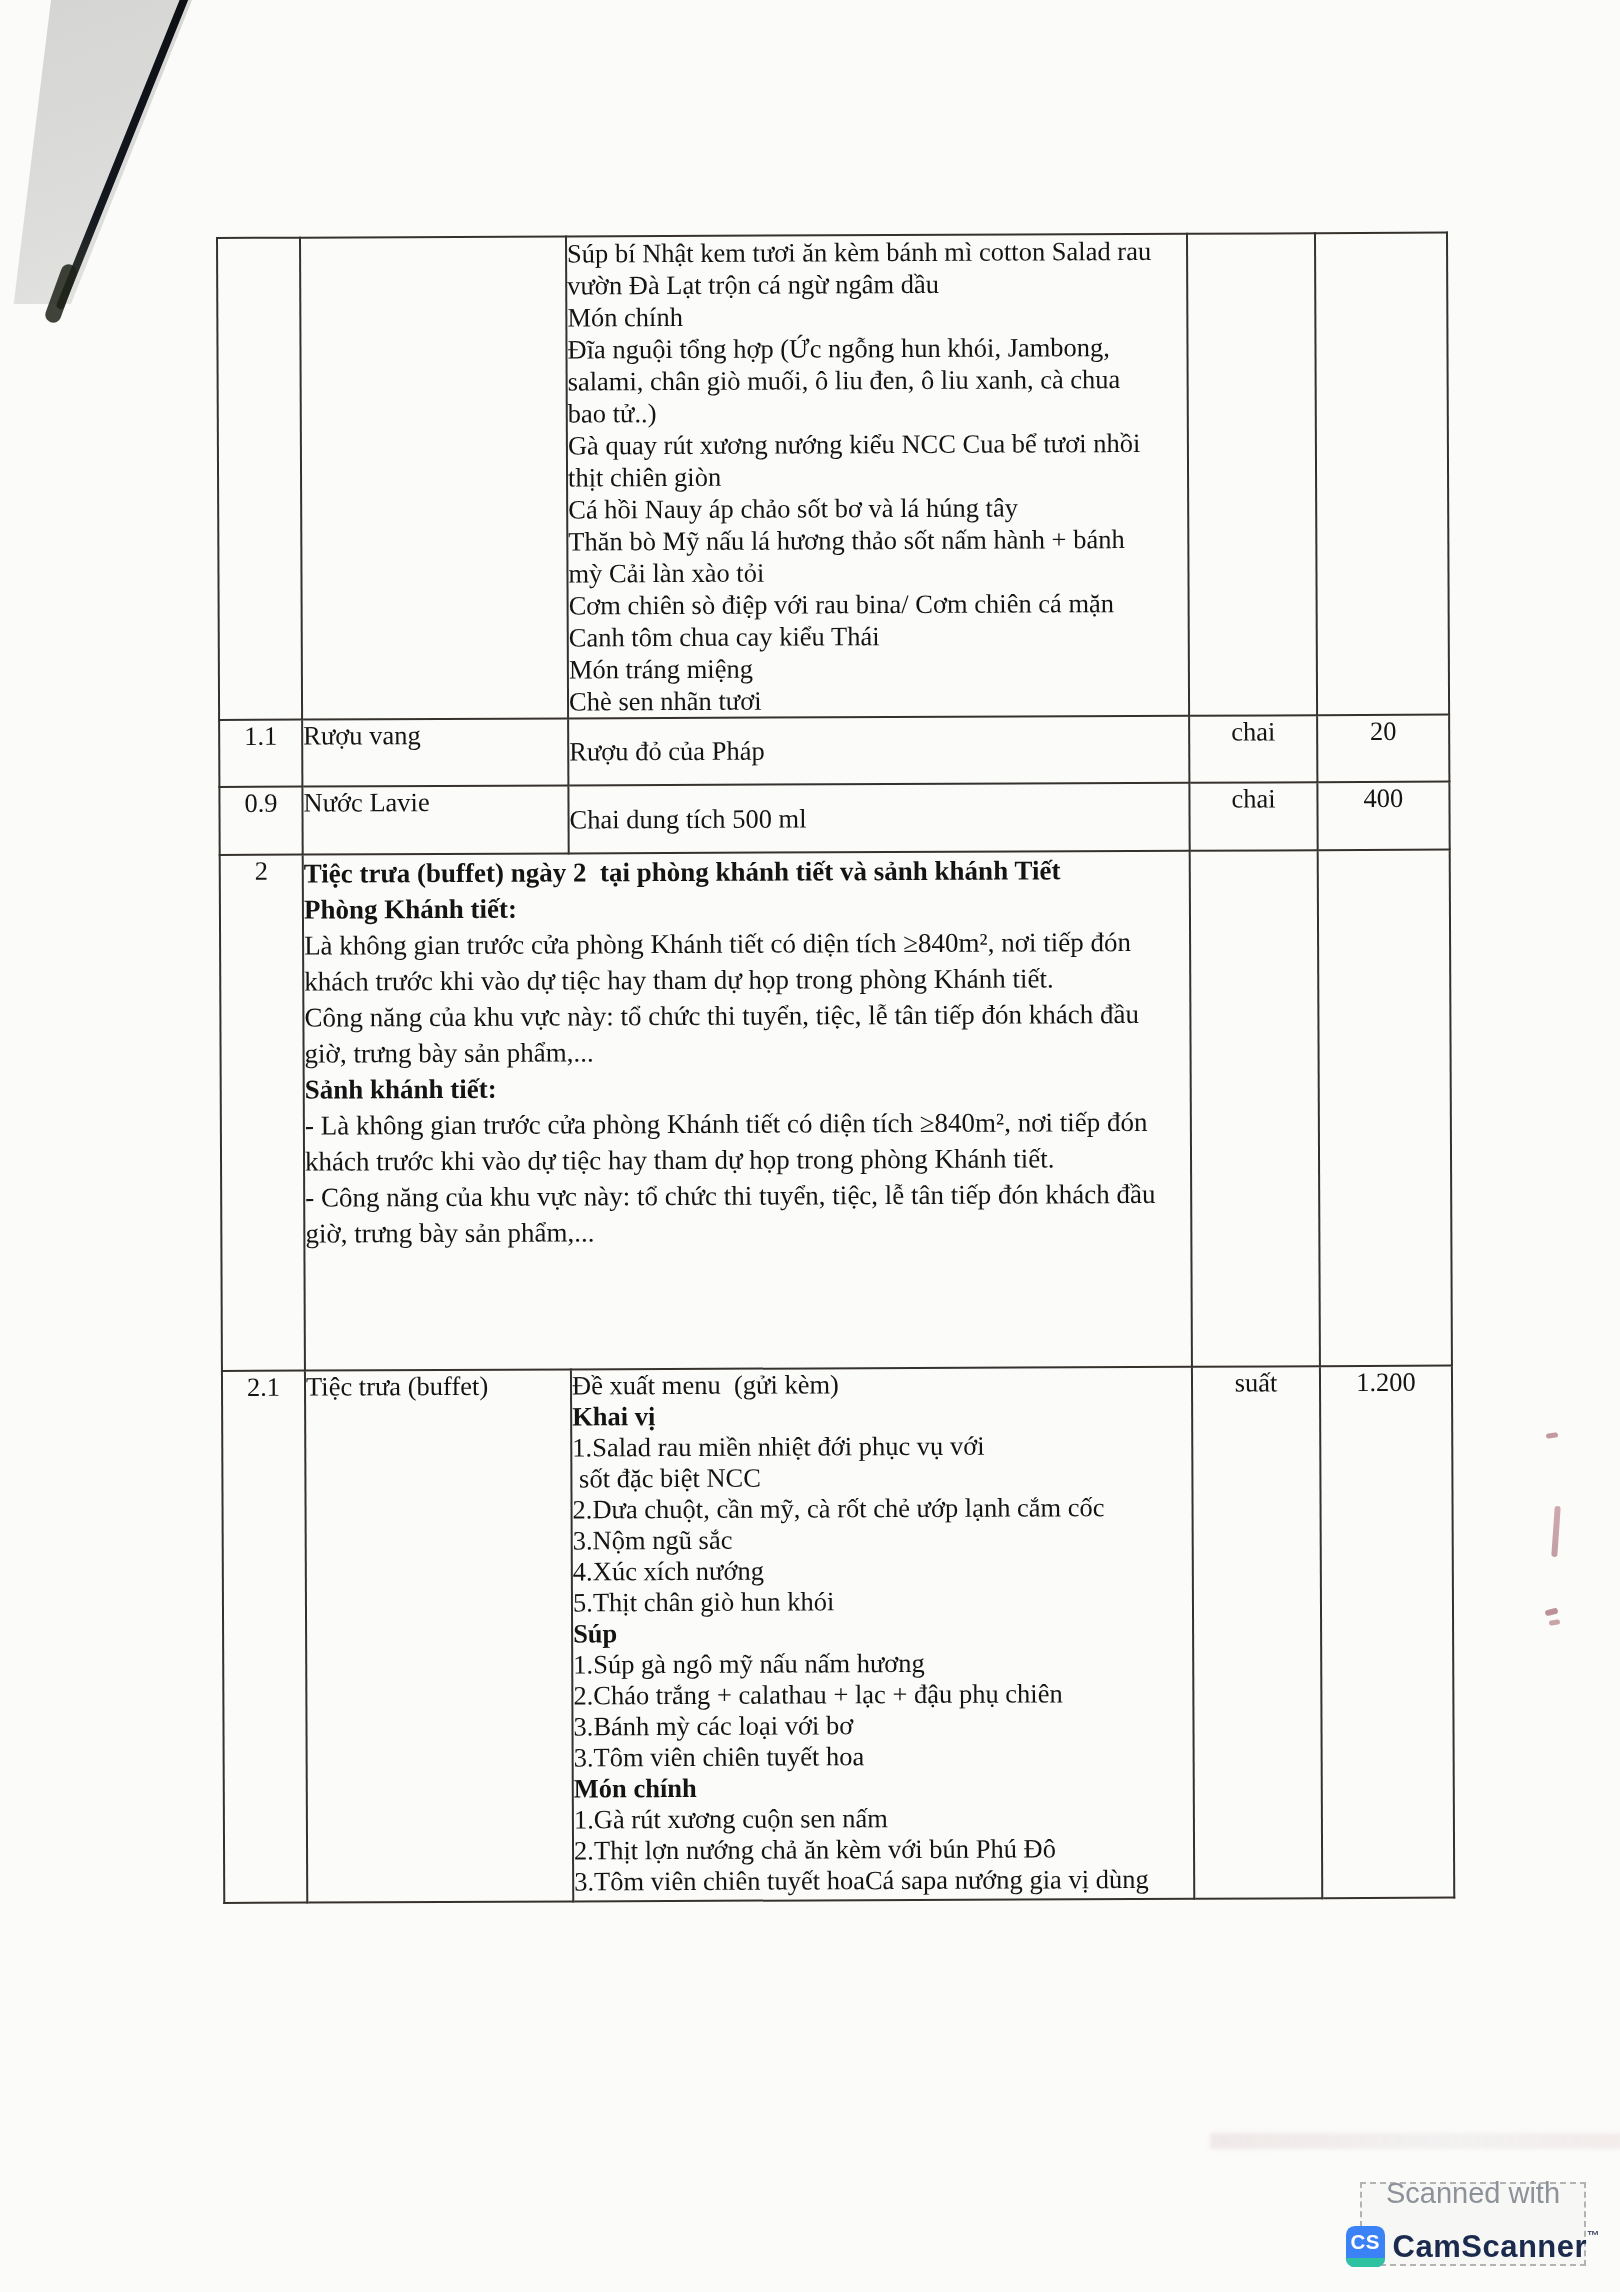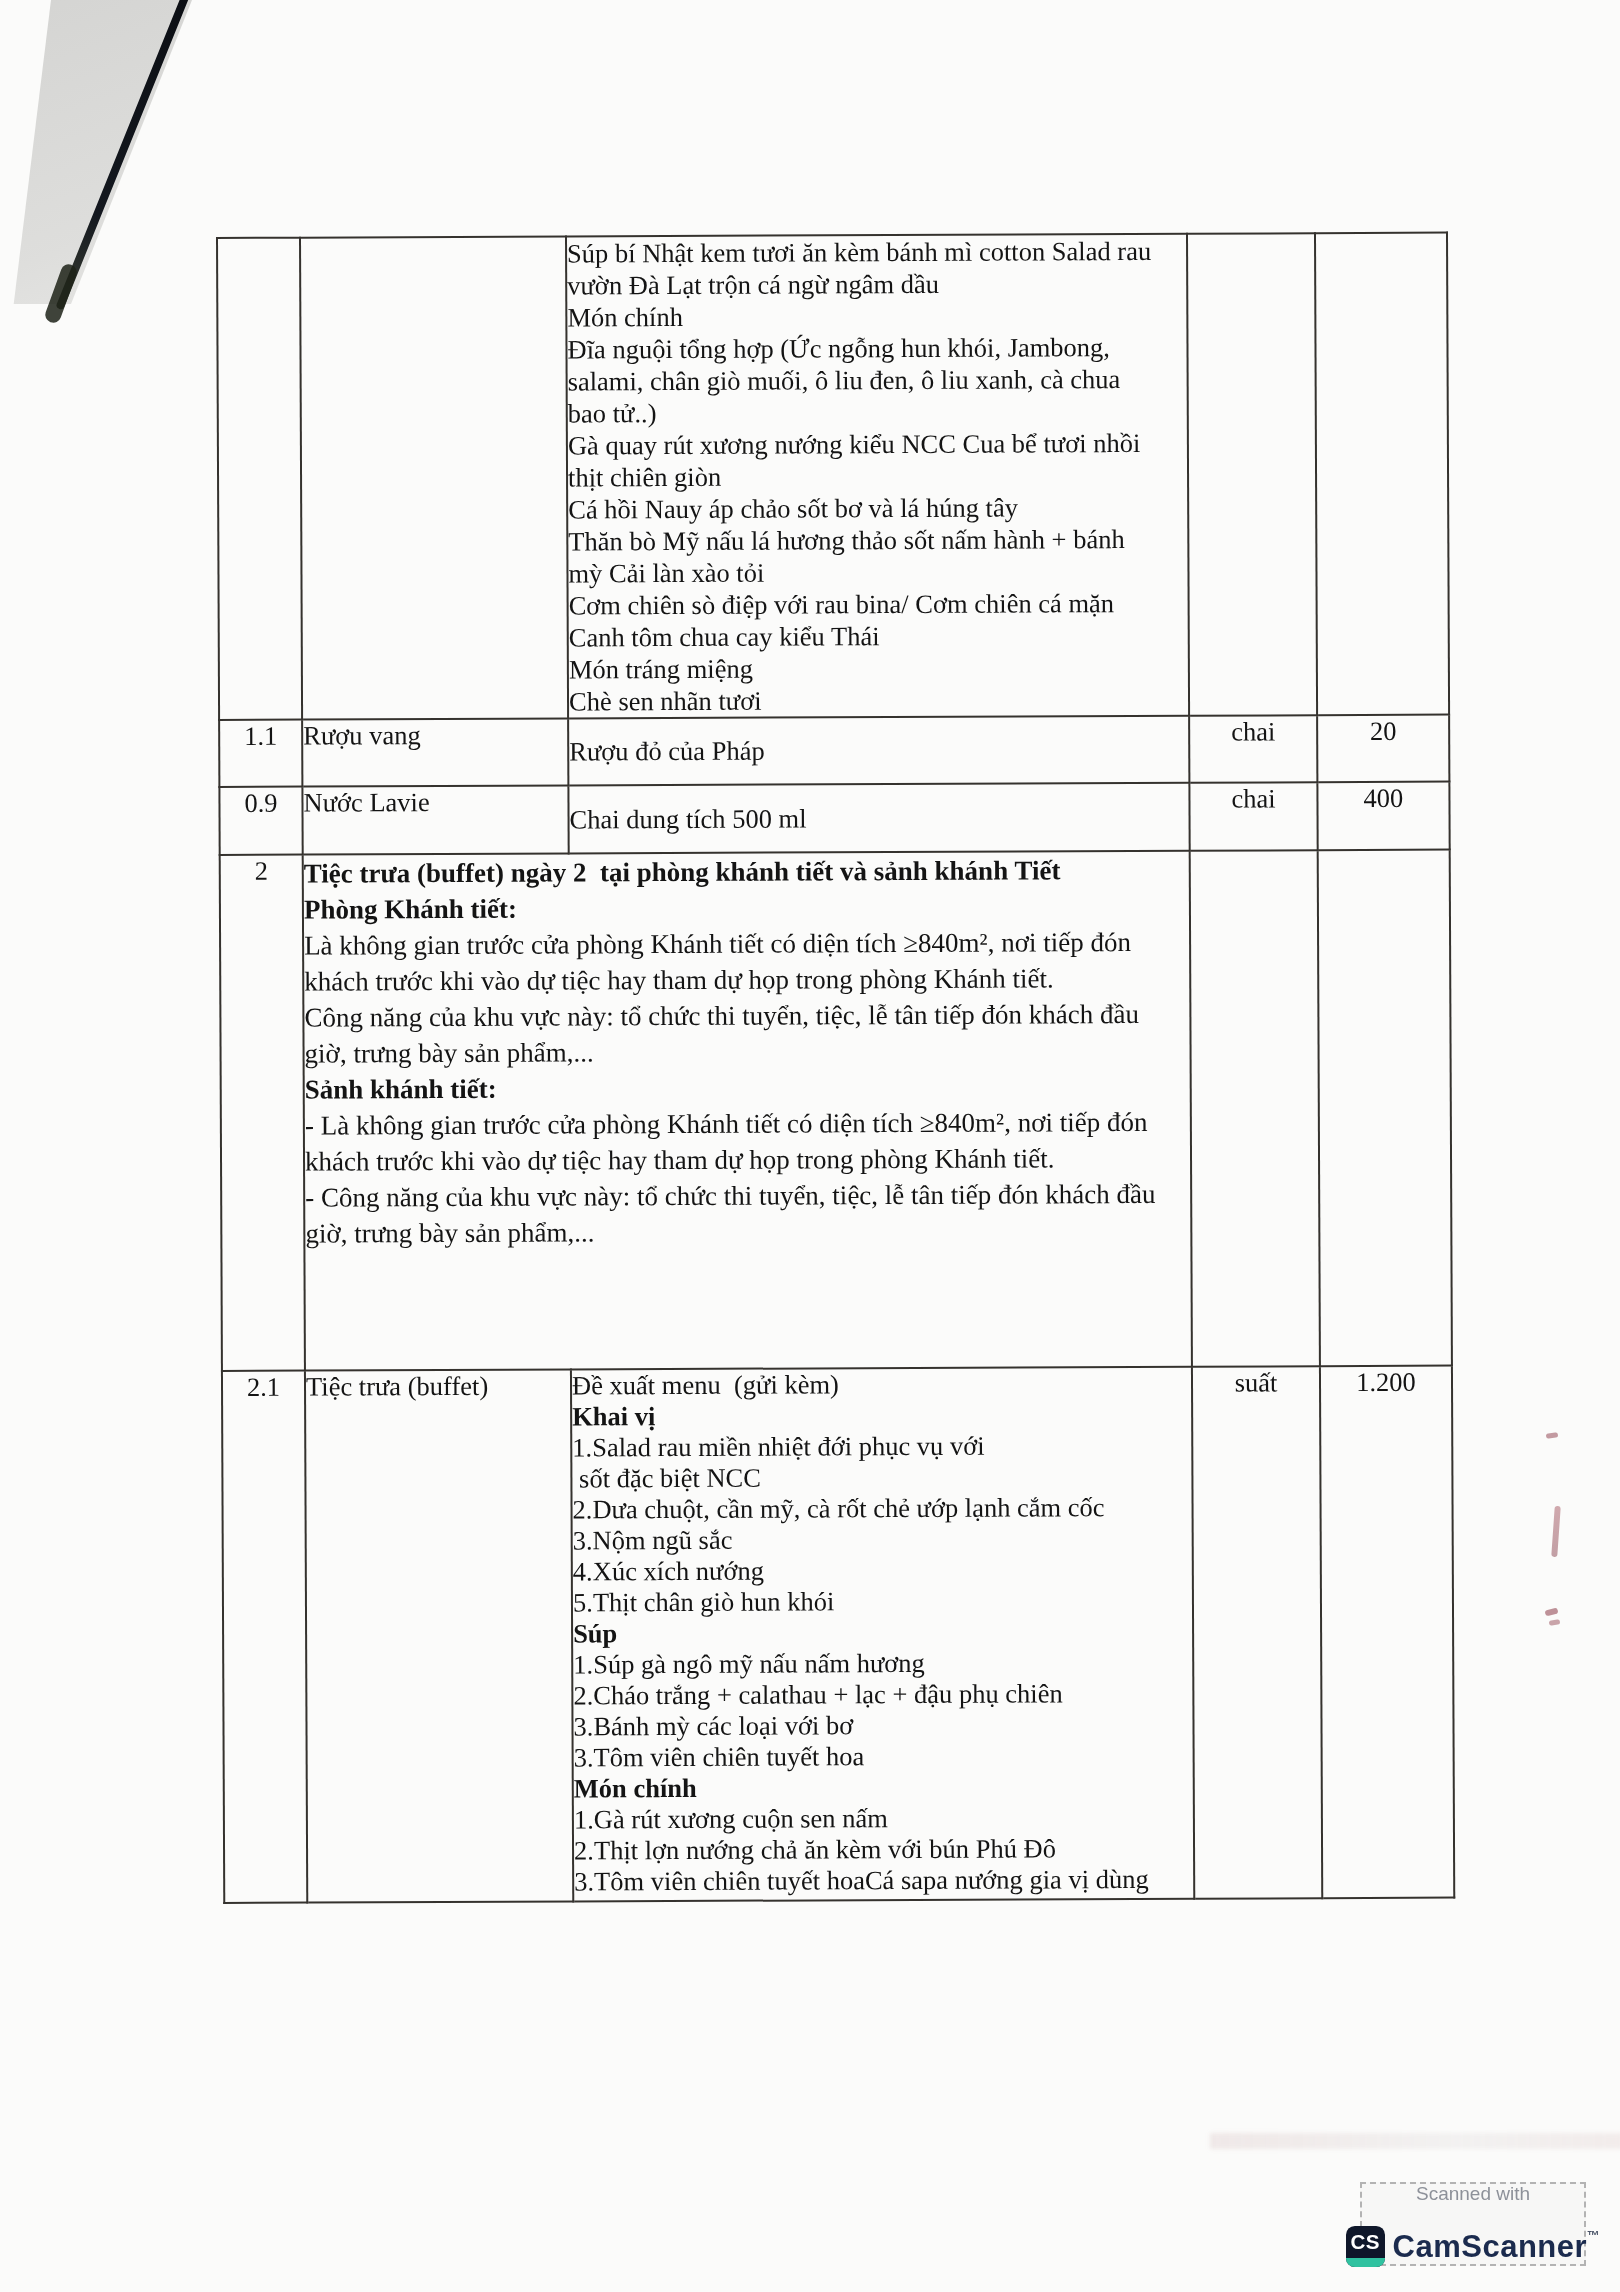--- a/index.html
+++ b/index.html
@@ -66,25 +66,25 @@
     background:linear-gradient(90deg,rgba(190,150,150,.18),rgba(170,160,165,.10) 60%,rgba(200,160,160,.16));
     filter:blur(2px);
   }
   
   .badge{
     position:absolute;left:1360px;top:2182px;width:222px;height:80px;
     border:2px dashed #b3b3b3;background:#f7f7f6;
     display:flex;flex-direction:column;align-items:center;justify-content:center;
     font-family:"Liberation Sans","DejaVu Sans",sans-serif;
   }
-  .badge-top{font-size:19px;color:#8d9199;line-height:25.5px;margin-bottom:20px;}
+  .badge-top{font-size:29px;color:#8d9199;line-height:25.5px;margin-bottom:20px;}
   .badge-bottom{display:flex;align-items:center;gap:7.8px;}
   .cs-icon{
     width:39px;height:41px;border-radius:8.8px;overflow:hidden;
-    background:#0f172a;position:relative;flex:0 0 auto;
+    background:#3b82f6;position:relative;flex:0 0 auto;
   }
   .cs-icon .cs-txt{
     position:absolute;left:0;right:0;top:3.9px;text-align:center;
     color:#ffffff;font-weight:bold;font-size:20.6px;letter-spacing:0.5px;
   }
   .cs-icon .cs-strip{position:absolute;left:0;right:0;bottom:0;height:8.8px;background:#2fc2a0;}
   .brand{font-size:31px;font-weight:bold;color:#1b2b4e;letter-spacing:0.5px;}
   .brand .tm{font-size:12.7px;vertical-align:top;color:#4a5468;}
 </style>
 </head>

